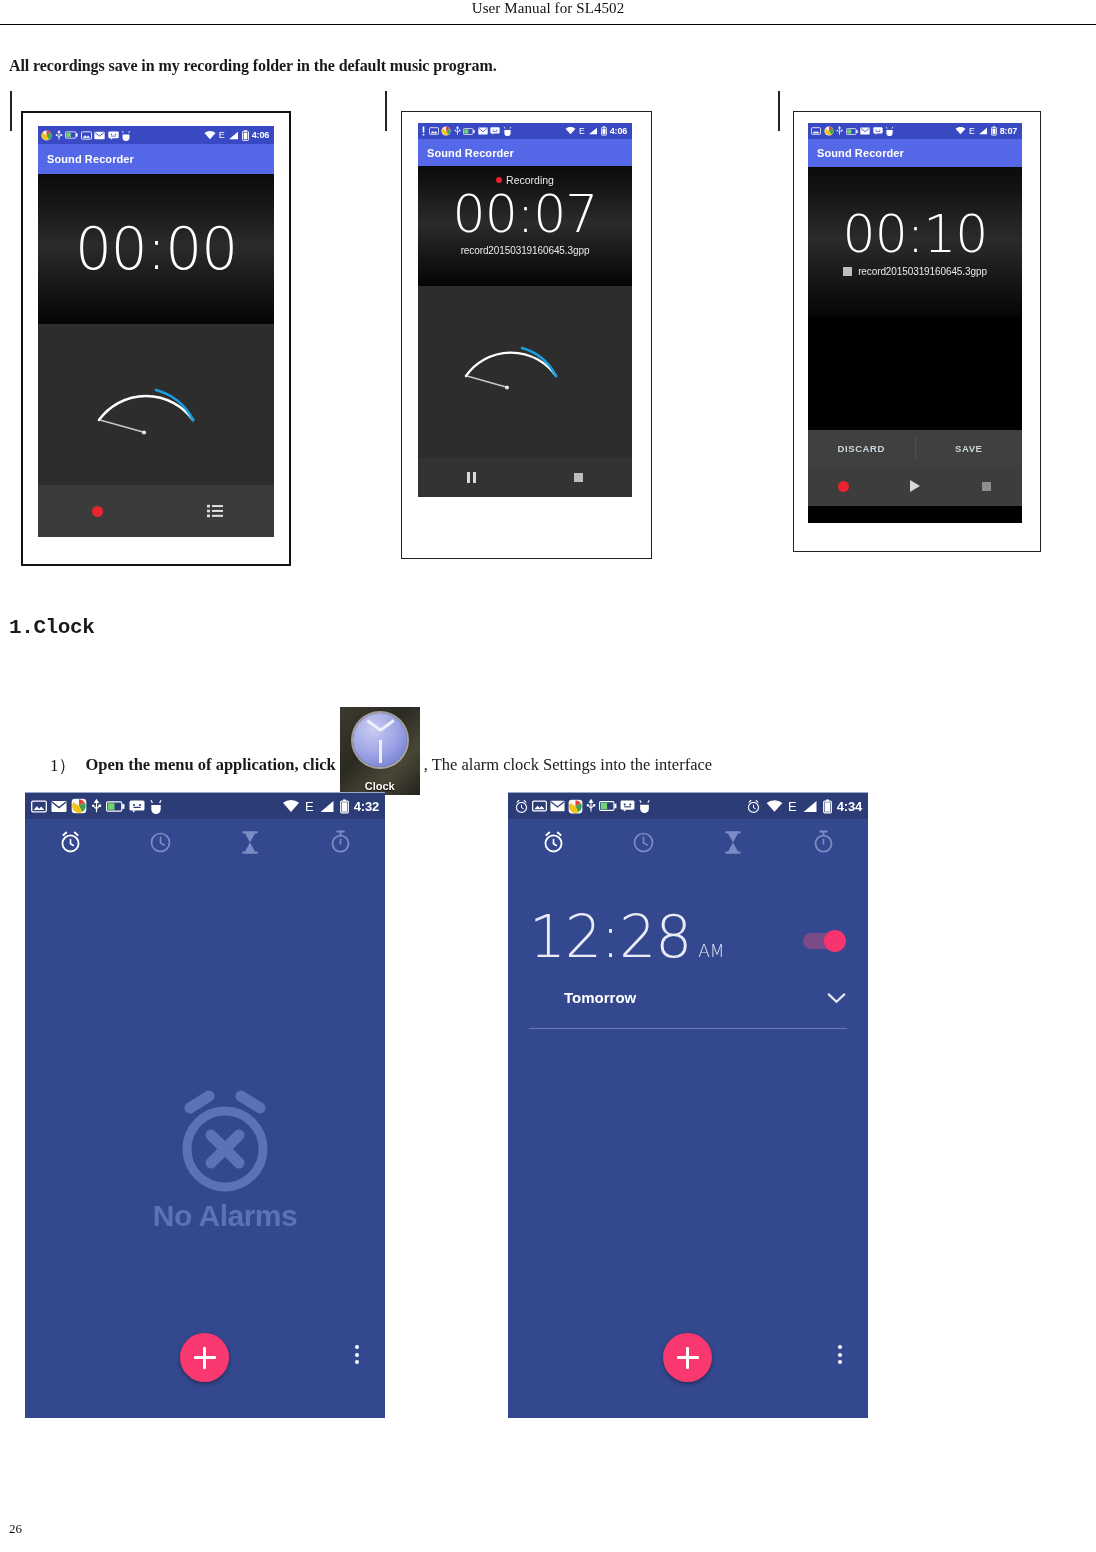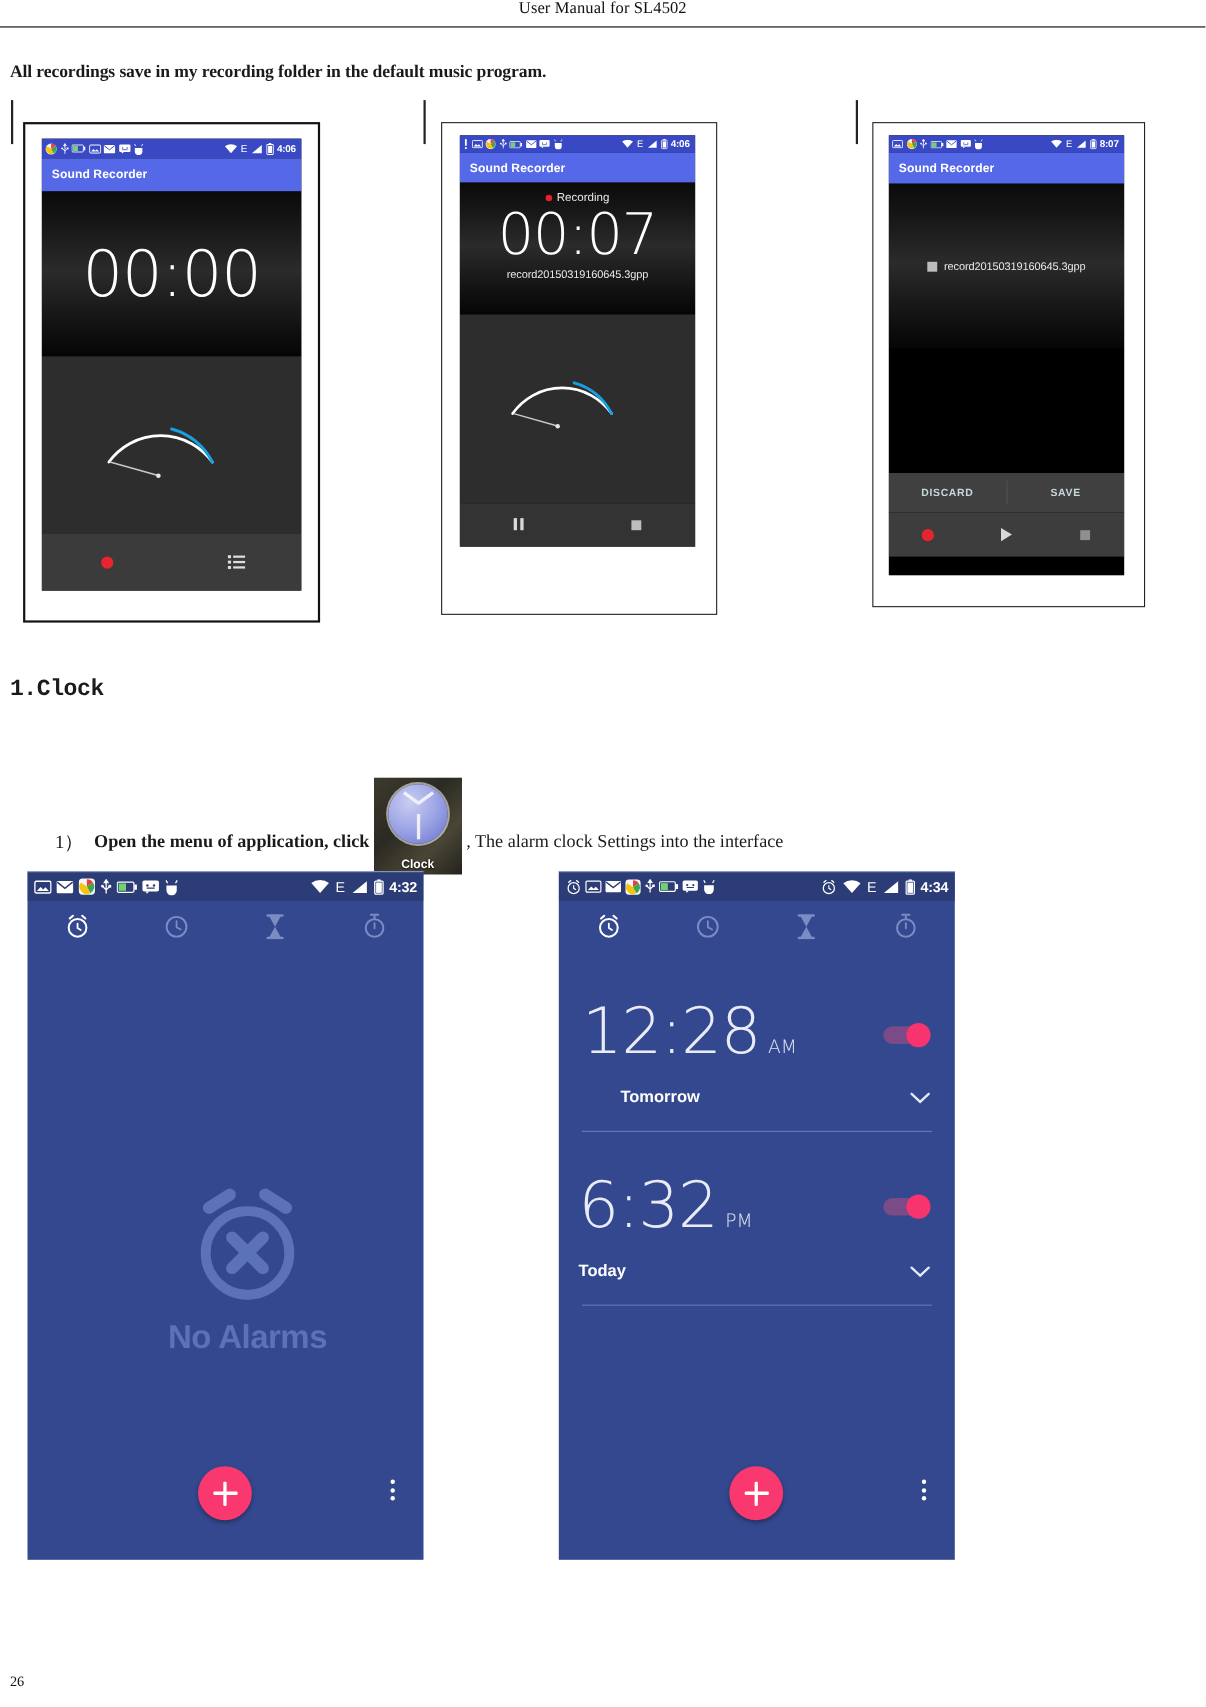--- a/index.html
+++ b/index.html
@@ -134,21 +134,21 @@
   .clock-statusbar .right{ margin-left:auto; display:flex; align-items:center; gap:5px;}
   .clock-statusbar .sb-time{ font-size:13px; }
 
   .clock-tabs{
     position:absolute; width:100%; display:flex; align-items:center;
   }
   .clock-tabs .tab{ flex:1; display:flex; align-items:center; justify-content:center; }
 
   .noalarm-wrap{
     position:absolute; width:100%; display:flex; flex-direction:column;
-    align-items:center; justify-content:space-between;padding-left:40px;
+    align-items:center; justify-content:flex-end;padding-left:40px;
   }
   .noalarm-text{
     color:#5c72b8; font-size:30px; font-weight:bold; letter-spacing:-.5px;
     margin-top:4px;
   }
 
   .alarm-row{ position:absolute; width:100%; }
   .alarm-time{
     color:#e9ecf7; font-weight:300; font-family:"DejaVu Sans", sans-serif;
     letter-spacing:-1px; display:flex; align-items:baseline;
@@ -490,20 +490,21 @@
         </svg>
         <span class="sb-time">8:07</span>
       </div>
     </div>
 
     <div class="appbar" style="top:16px; height:28px;">
       <span class="apptitle">Sound Recorder</span>
     </div>
 
     <div class="rec-panel" style="top:44px; height:150px;">
+      <div class="rec-time" style="font-size:52px; line-height:1; margin-bottom:6px;">00:10</div>
       <div class="rec-file">
         <span class="stopsq"></span>
         <span>record20150319160645.3gpp</span>
       </div>
     </div>
 
     <div class="black-panel" style="top:194px; height:113px;"></div>
 
     <div class="savebar" style="top:307px; height:36px;">
       <div class="cell">DISCARD</div>
@@ -751,34 +752,20 @@
     <div class="switch" style="position:absolute; right:25px; top:30px;">
       <span class="knob"></span>
     </div>
     <div class="alarm-day" style="position:absolute; left:8px; top:86px;margin-left:48px;">Tomorrow</div>
     <svg class="chev" style="position:absolute; right:22px; top:90px;" width="19" height="11" viewBox="0 0 20 12">
       <path d="M1.5 1.5 L10 9.5 L18.5 1.5" fill="none" stroke="#e7eaf6" stroke-width="2.3" stroke-linecap="round"></path>
     </svg>
     <div class="hrule" style="left:21px; top:125px; width:318px;"></div>
   </div>
 
-  <div class="alarm-row" style="top:268px; height:130px;">
-    <div class="alarm-time" style="position:absolute; left:18px; top:0; font-size:58px;">
-      <span>6:32</span>
-      <span class="alarm-ampm">PM</span>
-    </div>
-    <div class="switch" style="position:absolute; right:25px; top:28px;">
-      <span class="knob"></span>
-    </div>
-    <div class="alarm-day" style="position:absolute; left:18px; top:86px;">Today</div>
-    <svg class="chev" style="position:absolute; right:22px; top:90px;" width="19" height="11" viewBox="0 0 20 12">
-      <path d="M1.5 1.5 L10 9.5 L18.5 1.5" fill="none" stroke="#e7eaf6" stroke-width="2.3" stroke-linecap="round"></path>
-    </svg>
-    <div class="hrule" style="left:21px; top:125px; width:318px;"></div>
-  </div>
 
   <div class="fab" style="left:155px; top:540px;">
     <span class="plus-h"></span>
     <span class="plus-v"></span>
   </div>
   <div class="kebab" style="left:330px; top:552px;">
     <i></i>
       <i></i>
       <i></i>
   </div>

